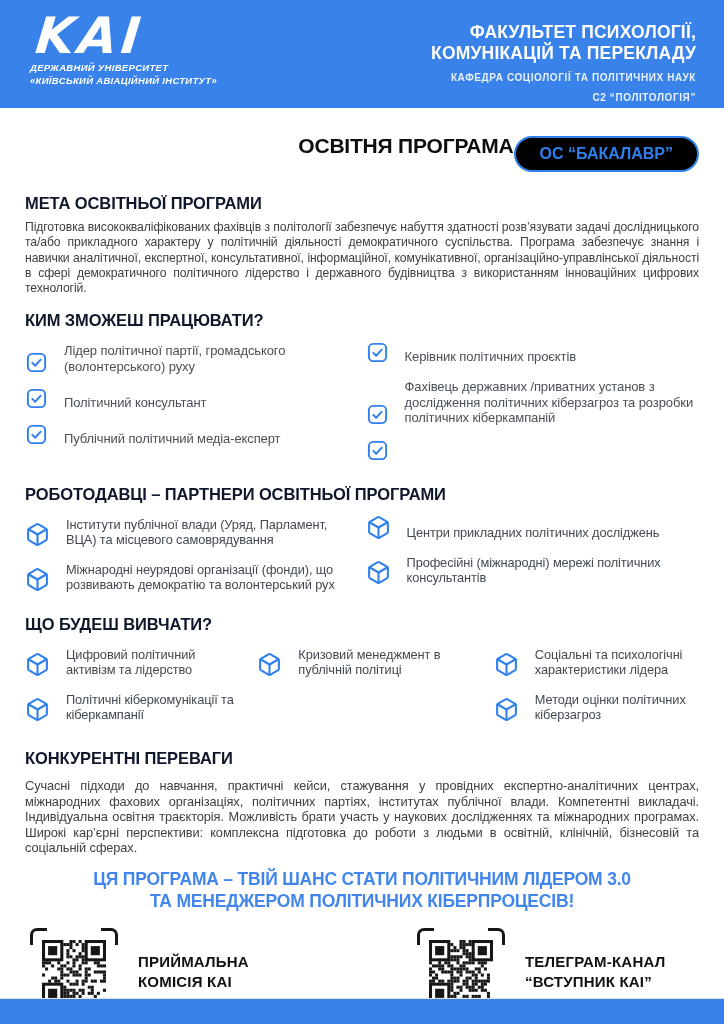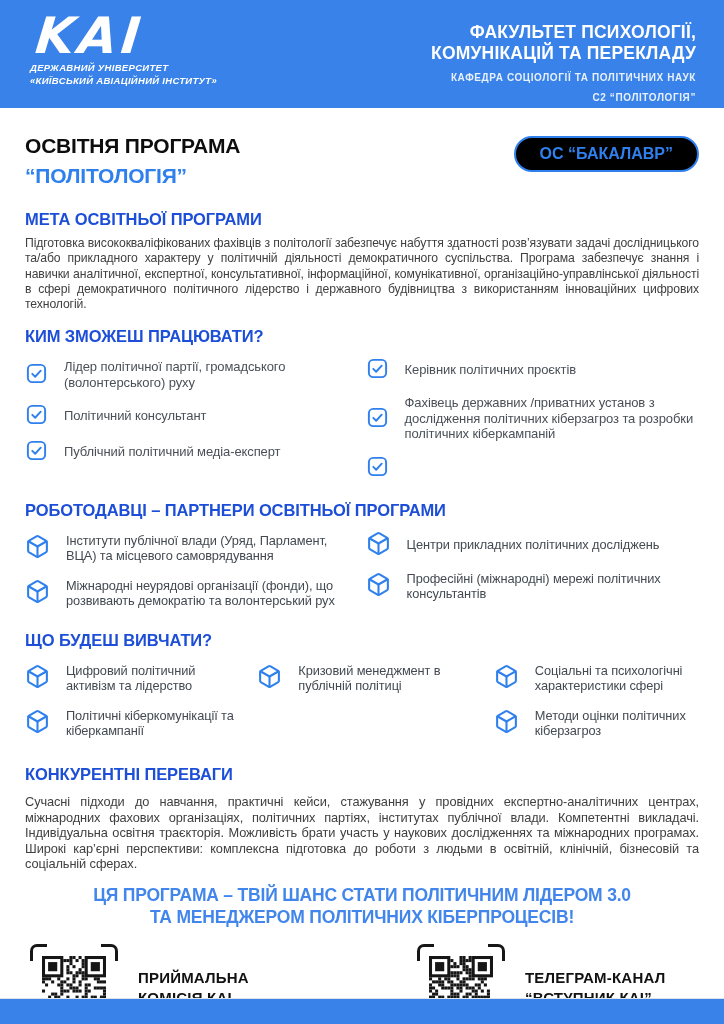--- a/index.html
+++ b/index.html
@@ -20,37 +20,37 @@
     font-style:italic; font-weight:bold; font-size:50px; line-height:52px;
     letter-spacing:4px; transform:skewX(-6deg); font-family:"DejaVu Sans", sans-serif;
     margin-left:6px;
   }
   .uni { font-style:italic; font-weight:bold; font-size:9.5px; line-height:12.5px; letter-spacing:.3px; }
   .head-right { text-align:right; padding-top:12px; }
   .faculty { font-weight:bold; font-size:17.5px; line-height:21px; letter-spacing:.2px; }
   .department { margin-top:9px; font-size:10px; font-weight:bold; letter-spacing:.6px; color:rgba(255,255,255,.88); line-height:10.5px; }
   
   .content { padding:0 25px; }
-  .title-row { margin-top:26px; display:flex; justify-content:space-between; align-items:flex-start; }
+  .title-row { margin-top:26px; display:flex; justify-content:flex-end; align-items:flex-start; }
   .title-line1 { font-size:21px; font-weight:bold; color:#0d0d0d; letter-spacing:-.2px; }
   .title-line2 { font-size:21px; font-weight:bold; color:#2F80ED; letter-spacing:-.2px; margin-top:6px; }
   .badge {
     border:2.5px solid #2F80ED; color:#2F80ED; font-weight:bold; font-size:16px;
     border-radius:18px; padding:7px 24px; margin-top:2px; background:#000000; white-space:nowrap;
   }
-  .h2 { font-size:16.5px; font-weight:bold; color:#1d4ed8; letter-spacing:-.1px; }
+  .h2 { font-size:16.5px; font-weight:bold; color:#0f172a; letter-spacing:-.1px; }
   .mt-meta { margin-top:22px; }
   .para {
     margin-top:7px; font-size:12.2px; line-height:15.3px; color:#404040;
     text-align:justify; letter-spacing:-.1px;
   }
   .mt-work { margin-top:15px; }
   .cols2 { margin-top:11px; display:grid; grid-template-columns:1fr 1.06fr; column-gap:26px; align-items:start; }
   .col { display:flex; flex-direction:column; }
-  .item { display:flex; gap:16px; margin-bottom:13px; align-items:center; }
+  .item { display:flex; gap:16px; margin-bottom:13px; align-items:flex-end; }
   .item .txt { font-size:13px; line-height:15.5px; color:#4a5058; letter-spacing:-.1px; padding-top:2px; }
   .icon24 { flex:0 0 auto; width:23px; height:23px; }
   .icon26 { flex:0 0 auto; width:25px; height:25px; }
   .mt-emp { margin-top:10px; }
   .cols3 { margin-top:11px; display:grid; grid-template-columns:1fr 1.02fr .98fr; column-gap:22px; align-items:start;gap:23px; }
   .cols3 .item .txt, .cols2.emp .item .txt { font-size:12.8px; line-height:15px; color:#434a52; }
   .mt-study { margin-top:10px; }
   .mt-adv { margin-top:14px; }
   .cta {
     margin-top:12px; text-align:center; color:#4286EC; font-weight:bold;
@@ -89,21 +89,20 @@
     <div class="department">КАФЕДРА СОЦІОЛОГІЇ ТА ПОЛІТИЧНИХ НАУК</div>
     <div class="department">С2 “ПОЛІТОЛОГІЯ”</div>
   </div>
 </div>
 
 <div class="content">
 
   <div class="title-row">
     <div>
       <div class="title-line1">ОСВІТНЯ ПРОГРАМА</div>
-      <div class="title-line2">“ПОЛІТОЛОГІЯ”</div>
     </div>
     <div class="badge">ОС “БАКАЛАВР”</div>
   </div>
 
   <div class="h2 mt-meta">МЕТА ОСВІТНЬОЇ ПРОГРАМИ</div>
   <div class="para">Підготовка висококваліфікованих фахівців з політології забезпечує набуття здатності розв’язувати задачі дослідницького та/або прикладного характеру у політичній діяльності демократичного суспільства. Програма забезпечує знання і навички аналітичної, експертної, консультативної, інформаційної, комунікативної, організаційно-управлінської діяльності в сфері демократичного політичного лідерство і державного будівництва з використанням інноваційних цифрових технологій.</div>
 
   <div class="h2 mt-work">КИМ ЗМОЖЕШ ПРАЦЮВАТИ?</div>
   <div class="cols2">
     <div class="col">
@@ -223,21 +222,21 @@
         <span class="txt">Кризовий менеджмент в публічній політиці</span>
       </div>
     </div>
     <div class="col">
       <div class="item">
         <svg class="icon26" viewBox="0 0 24 24">
             <path class="st" d="M21 16V8a2 2 0 0 0-1-1.73l-7-4a2 2 0 0 0-2 0l-7 4A2 2 0 0 0 3 8v8a2 2 0 0 0 1 1.73l7 4a2 2 0 0 0 2 0l7-4A2 2 0 0 0 21 16z"></path>
             <polyline class="st" points="3.27 6.96 12 12.01 20.73 6.96"></polyline>
             <line class="st" x1="12" y1="22.08" x2="12" y2="12"></line>
           </svg>
-        <span class="txt">Соціальні та психологічні характеристики сфері</span>
+        <span class="txt">Соціальні та психологічні характеристики лідера</span>
       </div>
       <div class="item">
         <svg class="icon26" viewBox="0 0 24 24">
             <path class="st" d="M21 16V8a2 2 0 0 0-1-1.73l-7-4a2 2 0 0 0-2 0l-7 4A2 2 0 0 0 3 8v8a2 2 0 0 0 1 1.73l7 4a2 2 0 0 0 2 0l7-4A2 2 0 0 0 21 16z"></path>
             <polyline class="st" points="3.27 6.96 12 12.01 20.73 6.96"></polyline>
             <line class="st" x1="12" y1="22.08" x2="12" y2="12"></line>
           </svg>
         <span class="txt">Методи оцінки політичних кіберзагроз</span>
       </div>
     </div>

